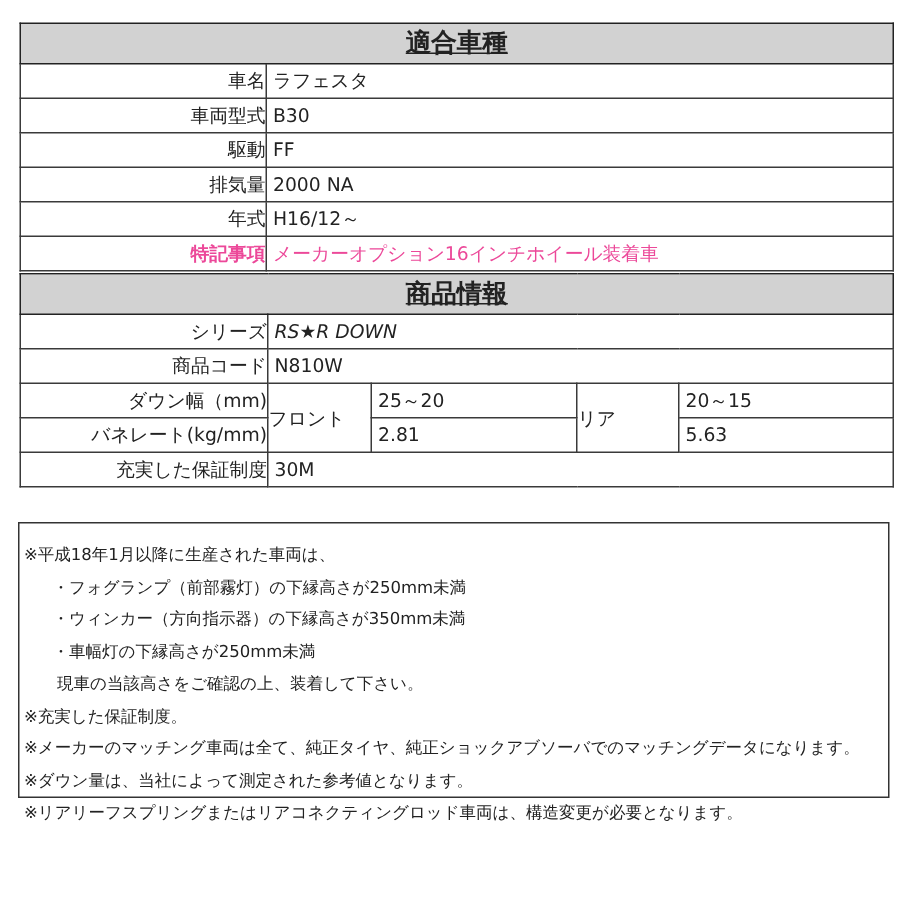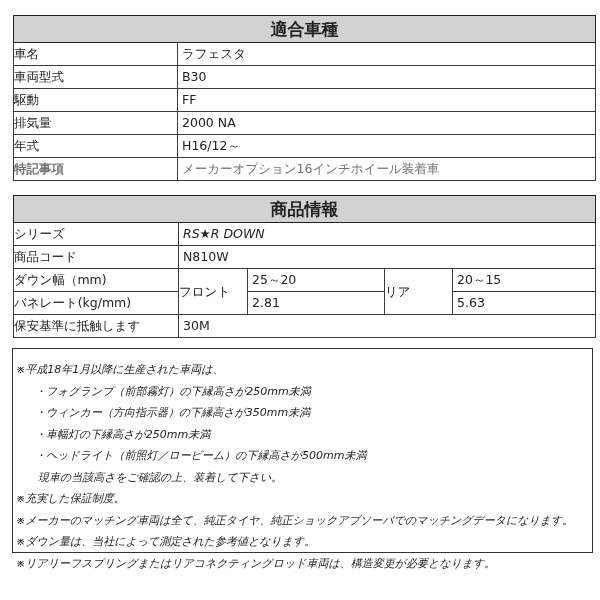--- a/index.html
+++ b/index.html
@@ -1,32 +1,32 @@
 <!DOCTYPE html>
 <html><head>
 <meta charset="utf-8">
 <style>
   html, body { margin:0; padding:0; background:#ffffff; }
   body { width:600px; height:600px; position:relative; overflow:hidden;
          font-family:"DejaVu Sans", "Liberation Sans", sans-serif; color:#222; }
   table { border-collapse:collapse; position:absolute; left:13px; width:582px; table-layout:fixed; }
   td, th { border:1px solid #3a3a3a; padding:0; font-size:12.5px; height:22px; line-height:22px;
            white-space:nowrap; overflow:hidden; }
-  th.title { background:#d2d2d2; font-size:17px; font-weight:bold; height:26px; line-height:26px; text-align:center; border:1.5px solid #222; }
-  td.label { text-align:left; }
+  th.title { background:#d2d2d2; font-size:17px; font-weight:bold; height:26px; line-height:26px; text-align:center; border:1.5px solid #222;text-decoration:underline; }
+  td.label { text-align:right; }
   td.val { padding-left:4px; text-align:left; }
   td.sub { }
-  .red { color:#737373; }
+  .red { color:#ec4899; }
   .bold { font-weight:bold; }
   .ital { font-style:italic; }
   #t1 { top:15px; }
-  #t2 { top:195px; }
+  #t2 { top:182px; }
   #t1, #t2 { border:1.5px solid #222; }
-  #notes { position:absolute; left:12px; top:348px; width:581px; height:205px;
-           border:1px solid #333; box-sizing:border-box; padding-top:10px;font-style:italic; }
+  #notes { position:absolute; left:12px; top:348px; width:581px; height:184px;
+           border:1px solid #333; box-sizing:border-box; padding-top:10px; }
   #notes .line { font-size:11px; height:21.5px; line-height:21.5px; padding-left:3px; white-space:nowrap; color:#222; }
   #notes .ind1 { padding-left:22px; }
   #notes .ind2 { padding-left:25px; }
 </style>
 </head>
 <body>
 
 <table id="t1">
   <colgroup>
       <col style="width:164px">
@@ -89,30 +89,29 @@
     <td class="val">25～20</td>
     <td class="sub" rowspan="2">リア</td>
     <td class="val">20～15</td>
   </tr>
   <tr>
     <td class="label">バネレート(kg/mm)</td>
     <td class="val">2.81</td>
     <td class="val">5.63</td>
   </tr>
   <tr>
-    <td class="label">保安基準に抵触します</td>
+    <td class="label">充実した保証制度</td>
     <td class="val" colspan="4">30M</td>
   </tr>
 </tbody>
   </table>
 
 <div id="notes">
   <div class="line">※平成18年1月以降に生産された車両は、</div>
   <div class="line ind1">・フォグランプ（前部霧灯）の下縁高さが250mm未満</div>
   <div class="line ind1">・ウィンカー（方向指示器）の下縁高さが350mm未満</div>
   <div class="line ind1">・車幅灯の下縁高さが250mm未満</div>
-  <div class="line ind1">・ヘッドライト（前照灯／ロービーム）の下縁高さが500mm未満</div>
   <div class="line ind2">現車の当該高さをご確認の上、装着して下さい。</div>
   <div class="line">※充実した保証制度。</div>
   <div class="line">※メーカーのマッチング車両は全て、純正タイヤ、純正ショックアブソーバでのマッチングデータになります。</div>
   <div class="line">※ダウン量は、当社によって測定された参考値となります。</div>
   <div class="line">※リアリーフスプリングまたはリアコネクティングロッド車両は、構造変更が必要となります。</div>
 </div>
 
 </body></html>

